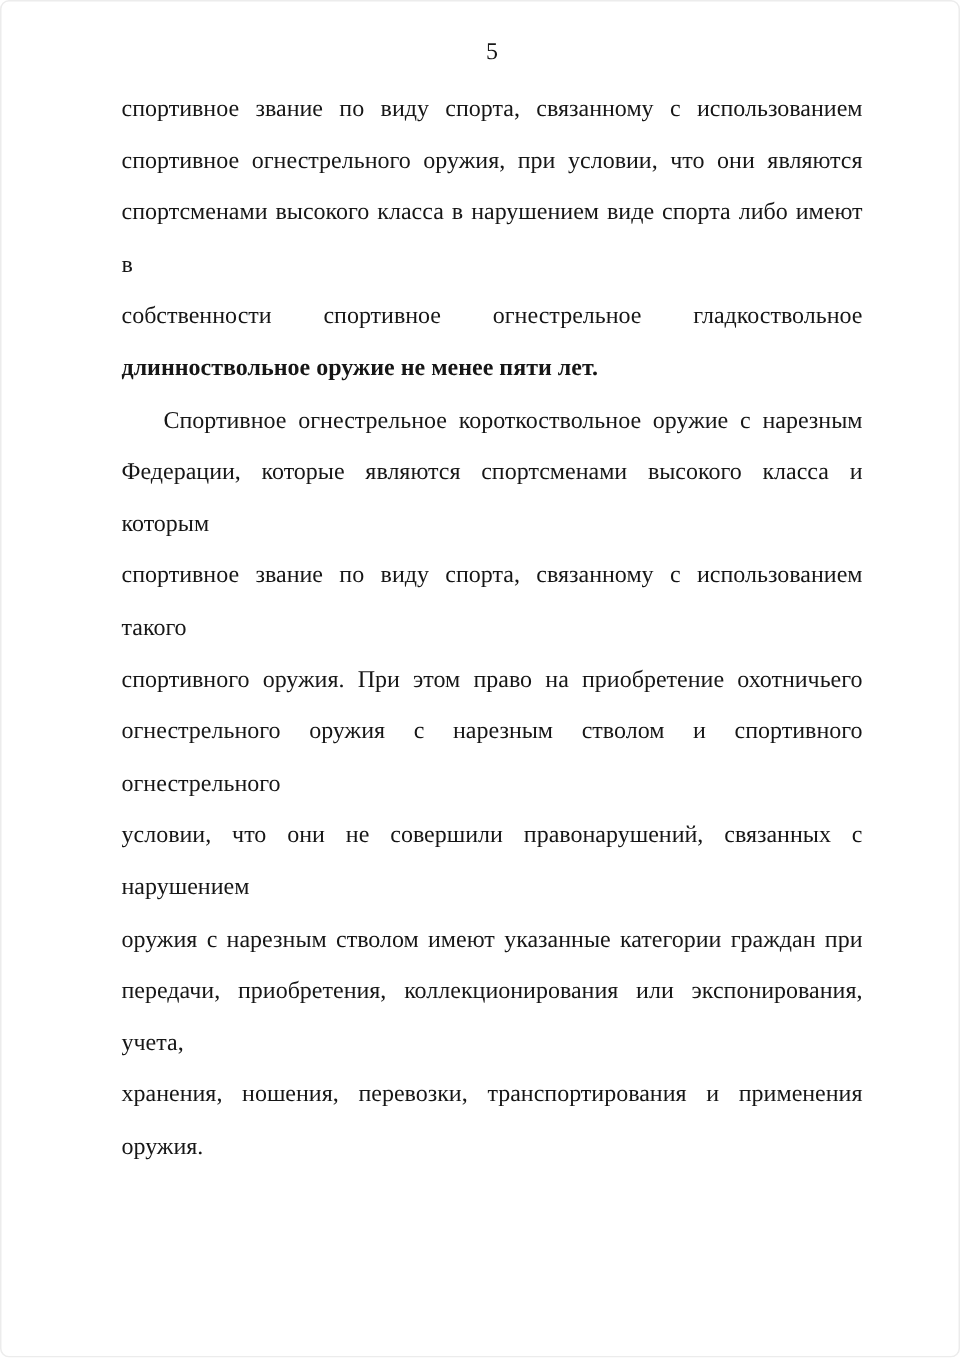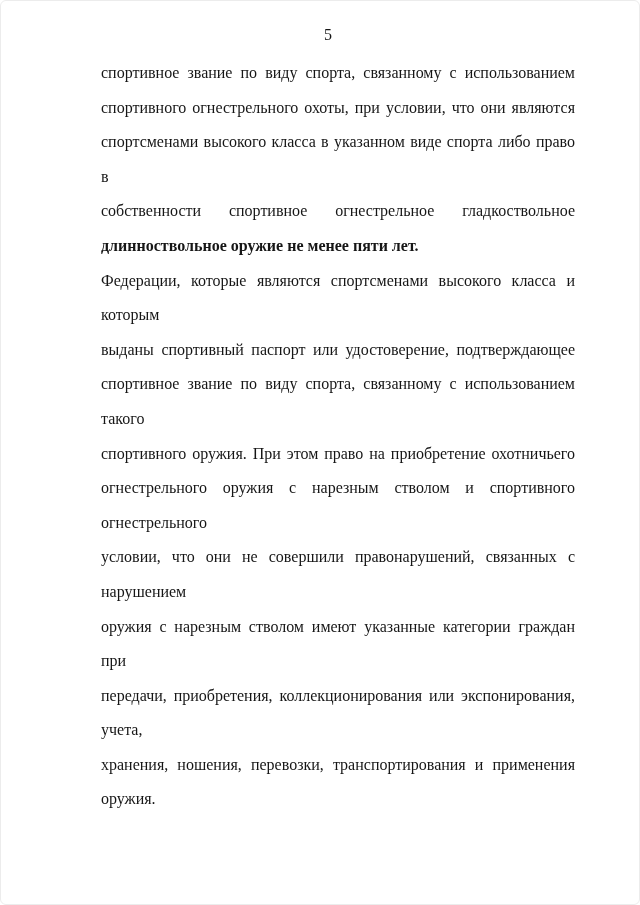--- a/index.html
+++ b/index.html
@@ -35,48 +35,47 @@
   }
   .paragraph {
     margin: 0;
   }
   .line {
     line-height: 34.6px;
     text-align: justify;
     text-align-last: justify;
     word-spacing: 1px;
     white-space: normal;
-    margin-left: 20px;
   }
   .line.last-left {
     text-align-last: left;
     word-spacing: normal;
     font-weight: bold;
   }
   .line.indent {
     padding-left: 28px;
   }
 </style>
 </head>
 <body>
 
 <div class="page">
   <div class="content">
     <div class="page-number">5</div>
     <div class="document-body">
         <div class="paragraph">
           <div class="line">спортивное звание по виду спорта, связанному с использованием</div>
-          <div class="line">спортивного огнестрельного охоты, при условии, что они являются</div>
-          <div class="line">спортсменами высокого класса в указанном виде спорта либо право в</div>
+          <div class="line">спортивное огнестрельного оружия, при условии, что они являются</div>
+          <div class="line">спортсменами высокого класса в нарушением виде спорта либо имеют в</div>
           <div class="line">собственности спортивное огнестрельное гладкоствольное</div>
           <div class="line last-left">длинноствольное оружие не менее пяти лет.</div>
         </div>
         <div class="paragraph">
+          <div class="line indent">Спортивное огнестрельное короткоствольное оружие с нарезным</div>
           <div class="line">Федерации, которые являются спортсменами высокого класса и которым</div>
-          <div class="line">выданы спортивный паспорт или удостоверение, подтверждающее</div>
           <div class="line">спортивное звание по виду спорта, связанному с использованием такого</div>
           <div class="line">спортивного оружия. При этом право на приобретение охотничьего</div>
           <div class="line">огнестрельного оружия с нарезным стволом и спортивного огнестрельного</div>
           <div class="line">условии, что они не совершили правонарушений, связанных с нарушением</div>
           <div class="line">оружия с нарезным стволом имеют указанные категории граждан при</div>
           <div class="line">передачи, приобретения, коллекционирования или экспонирования, учета,</div>
           <div class="line">хранения, ношения, перевозки, транспортирования и применения оружия.</div>
         </div>
       </div>
   </div>

